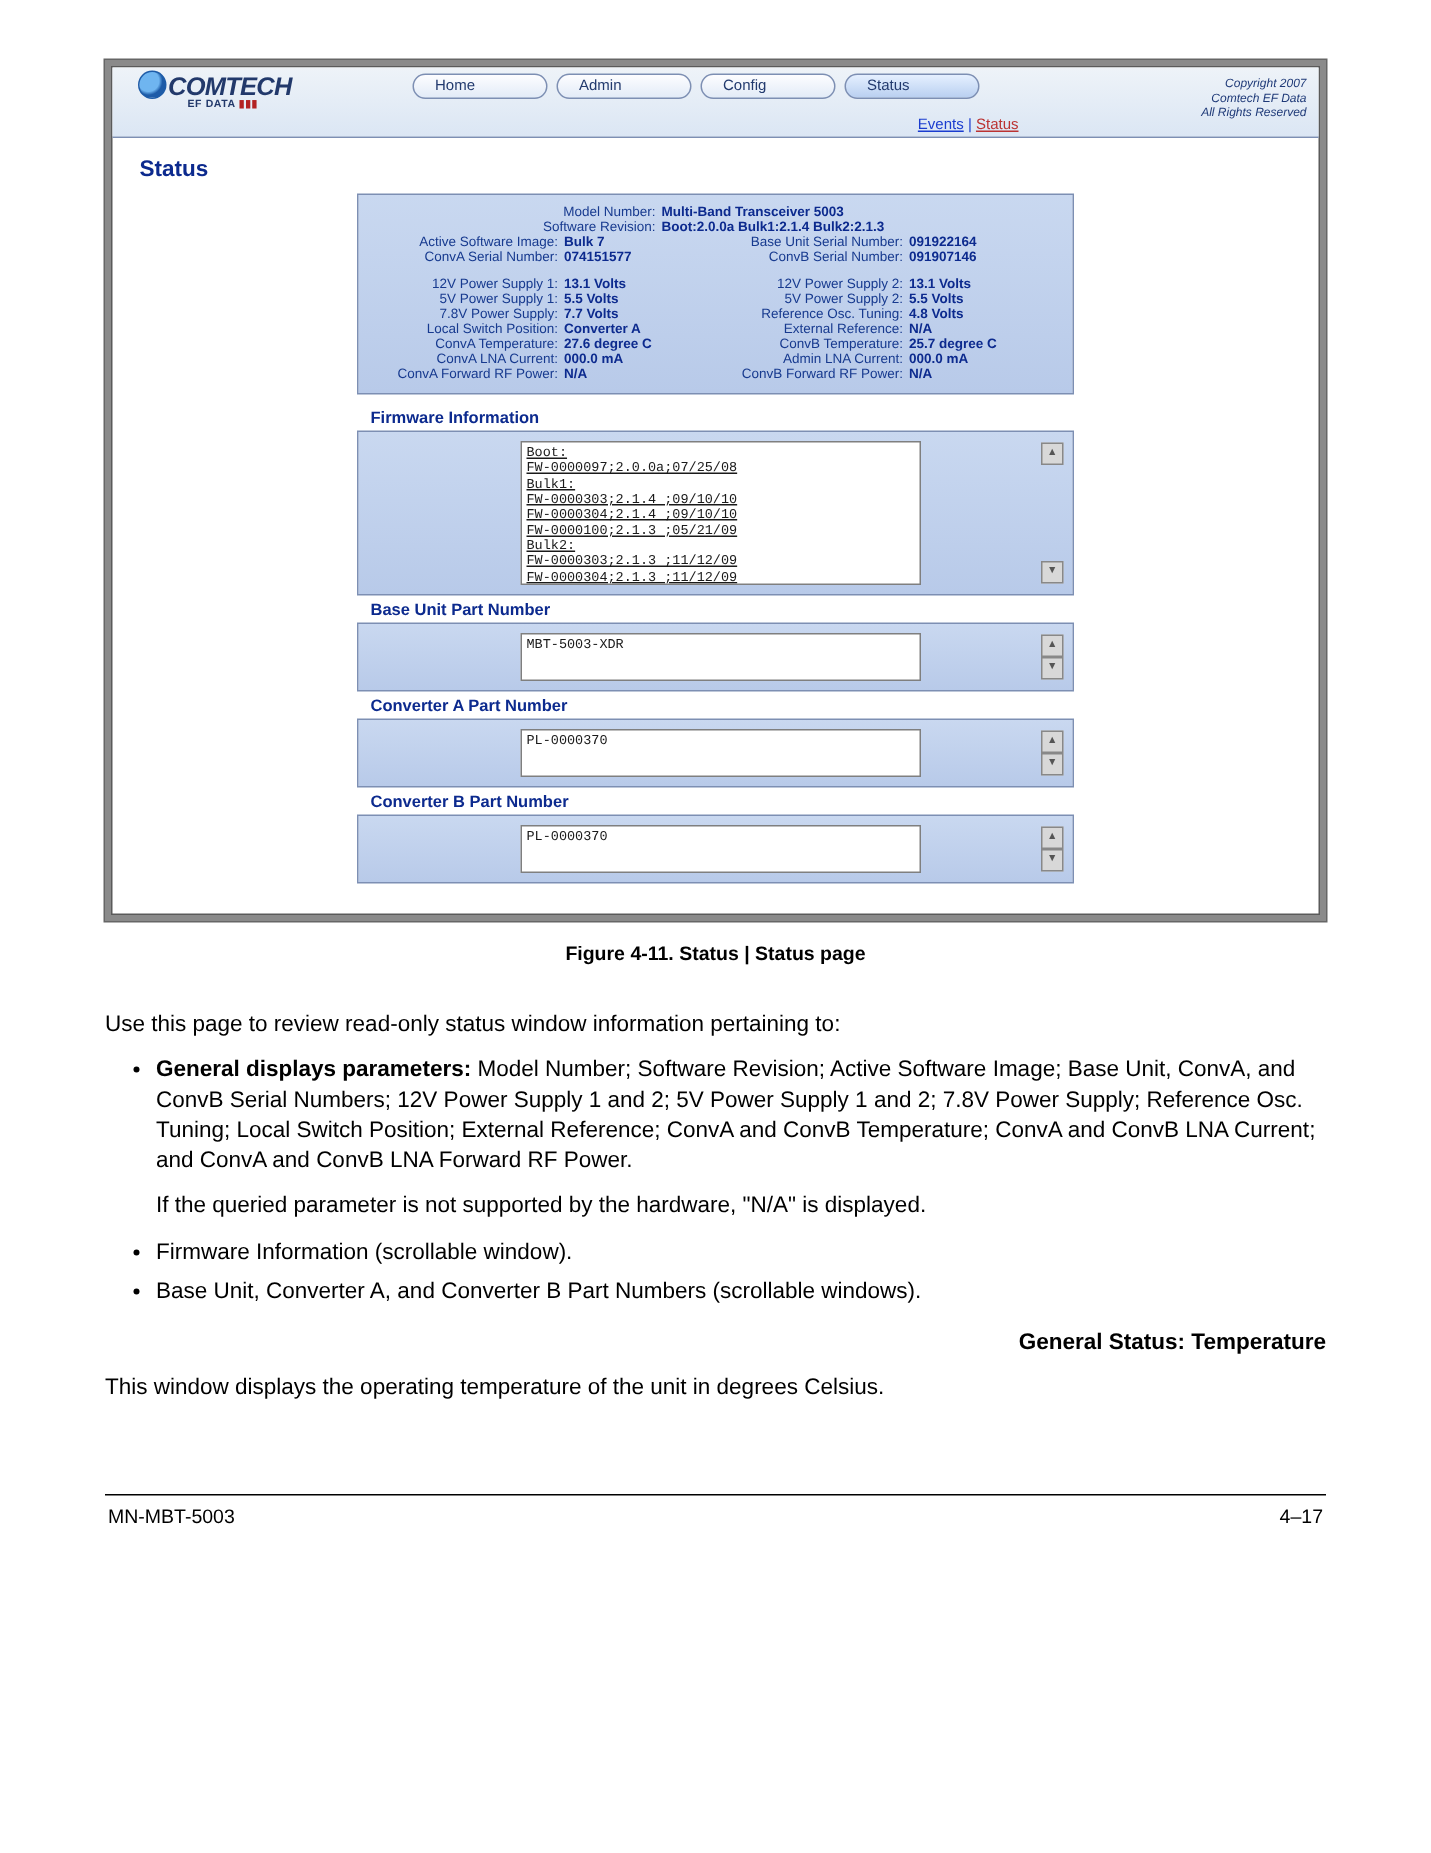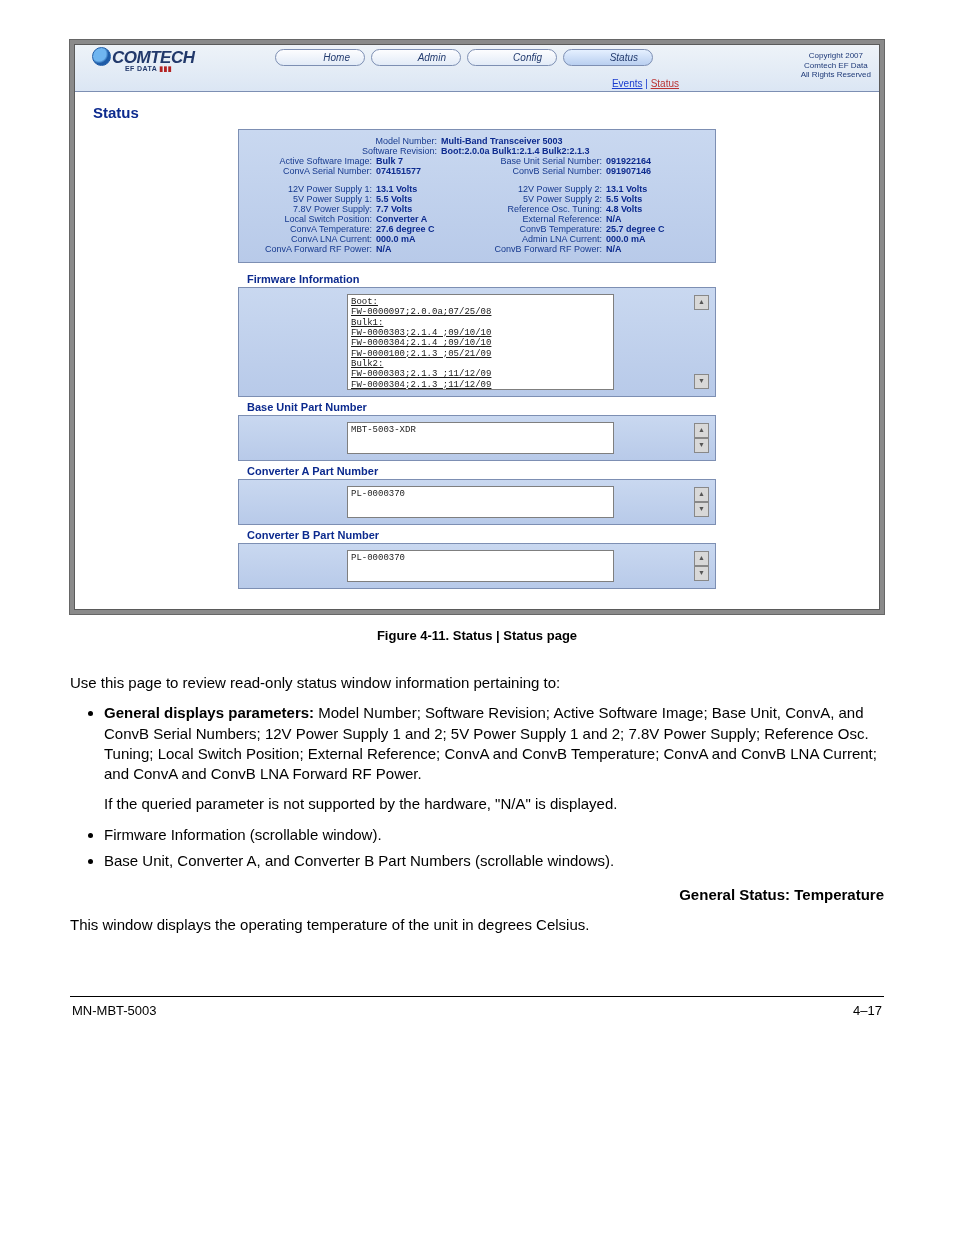--- a/index.html
+++ b/index.html
@@ -42,38 +42,37 @@
     position:absolute; left:50px; top:20px;
     font-size:7px; letter-spacing:0.4px; color:#22396b; font-weight:700;
   }
   .logo-sub .redbox { color:#b32222; font-size:7px; }
 
   .tabs {
     position:absolute; top:4px; left:200px; display:flex; gap:6px;
   }
   .tab {
     min-width:60px; padding:2px 14px;
-    font-size:10px; color:#223a6e; text-align:right;
+    font-size:10px; color:#223a6e; text-align:left;
     border:1px solid #7d8fb3;
     background: linear-gradient(#fdfdff, #e2ebf7);
     border-radius:10px / 10px;
     cursor:pointer;
-    font-style:italic;
   }
   .tab.active { background: linear-gradient(#e5f0ff, #b9cff0); }
   .subnav {
     position:absolute; right:200px; bottom:2px;
     font-size:10px;
   }
   .subnav a { color:#1a3ccf; text-decoration:underline; }
   .subnav .sep { color:#1a3ccf; }
   .subnav .cur { color:#b33; text-decoration:underline; }
   .copyright {
-    position:absolute; right:8px; top:6px; text-align:center;
-    font-size:8px; color:#1f3a78; line-height:1.2;
+    position:absolute; right:8px; top:6px; text-align:right;
+    font-size:8px; font-style:italic; color:#1f3a78; line-height:1.2;
   }
 
   .page-body { padding:8px 16px 16px 16px; }
   .page-title {
     font-size:15px; font-weight:700; color:#0c2a8e; margin:4px 0 8px 2px;
   }
 
   .well {
     width:460px; margin:0 auto 10px auto;
     background: linear-gradient(#c9d8f0, #b8cae9);

